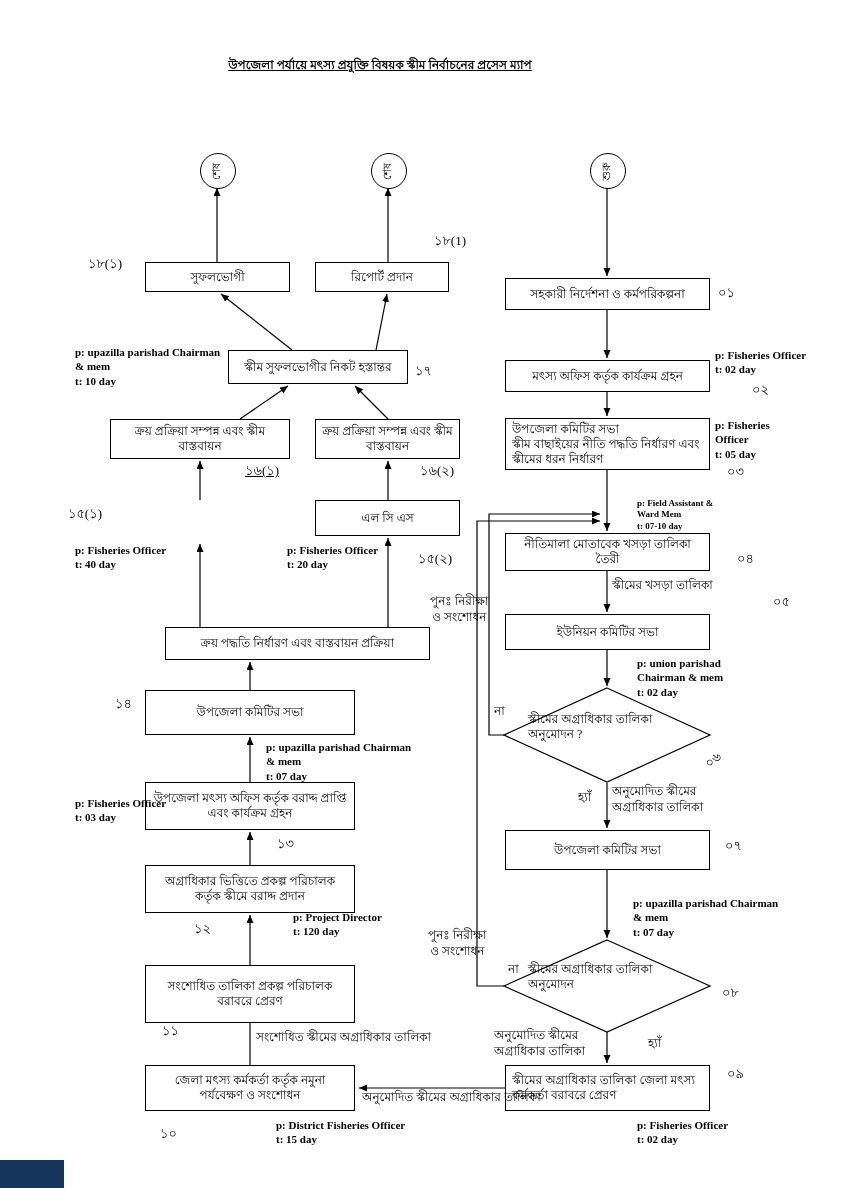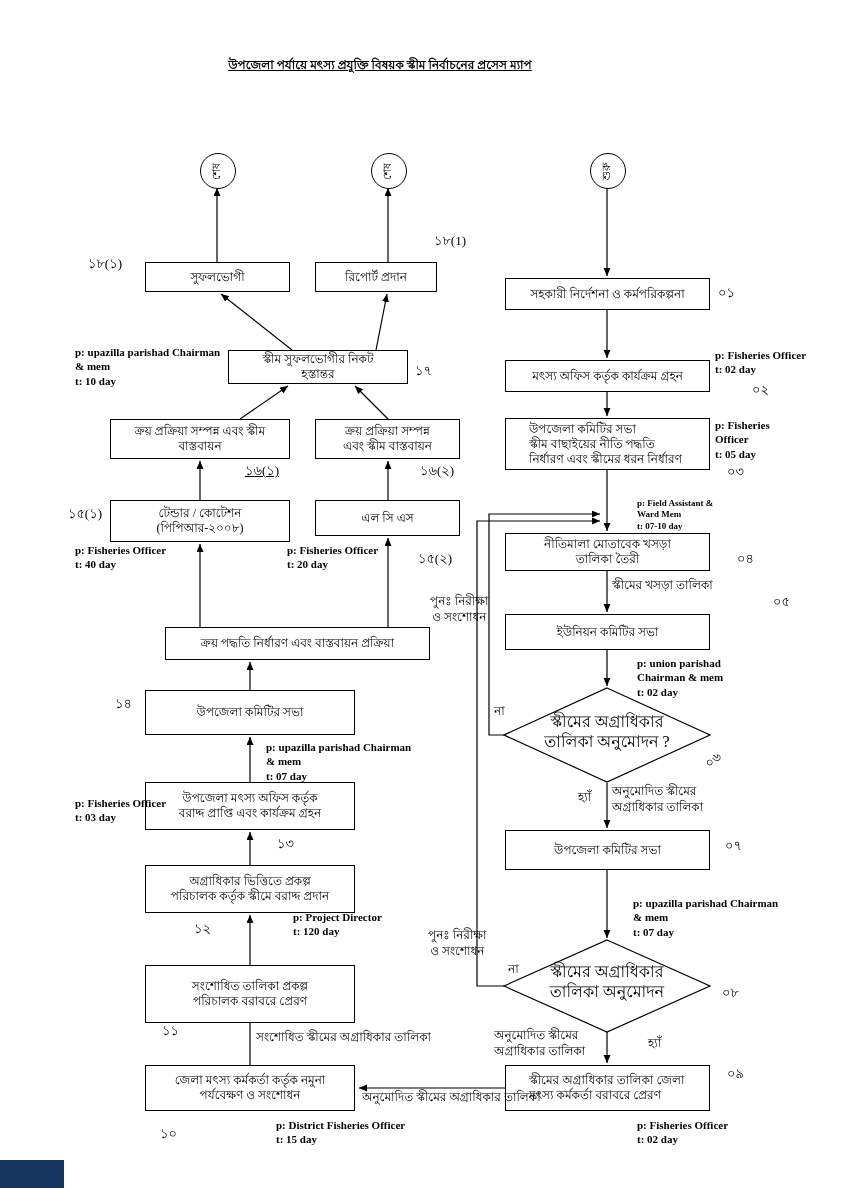--- a/index.html
+++ b/index.html
@@ -4,26 +4,26 @@
 <style>
   html,body{margin:0;padding:0;background:#e8e8e8;}
   #page{position:relative;width:846px;height:1188px;background:#ffffff;margin:0 auto;
         font-family:"Liberation Serif",serif;color:#000;overflow:hidden;}
   #lines{position:absolute;left:0;top:0;width:846px;height:1188px;z-index:1;}
   .title{position:absolute;left:0;top:56px;width:760px;text-align:center;
          font-size:12px;font-weight:bold;z-index:3;}
   .title span{text-decoration:underline;}
   .box{position:absolute;border:1.2px solid #000;background:#fff;z-index:2;
        display:flex;align-items:center;justify-content:center;text-align:center;
-       font-size:12px;line-height:1.25;padding:2px 23px;box-sizing:border-box;}
+       font-size:12px;line-height:1.25;padding:2px 6px;box-sizing:border-box;}
   .box.leftalign{justify-content:flex-start;text-align:left;white-space:pre-line;}
   .circle{position:absolute;width:34px;height:34px;border:1.2px solid #000;border-radius:50%;
           background:#fff;z-index:2;display:flex;align-items:center;justify-content:center;font-size:11px;}
   .circle span{display:block;transform:rotate(-90deg);white-space:nowrap;}
-  .dlabel{position:absolute;z-index:2;text-align:center;font-size:16px;line-height:1.25;}
+  .dlabel{position:absolute;z-index:2;font-size:12px;line-height:1.25;}
   .num{position:absolute;z-index:3;font-size:13px;}
   .ann{position:absolute;z-index:3;font-size:11px;font-weight:bold;line-height:1.3;white-space:pre-line;}
   .ann.small{font-size:9px;line-height:1.25;}
   .elabel{position:absolute;z-index:3;font-size:12px;line-height:1.3;white-space:pre-line;}
   .footer-block{position:absolute;left:0;top:1160px;width:64px;height:28px;background:#17365d;z-index:3;}
 </style>
 </head>
 <body>
 
 <div id="page">
@@ -77,25 +77,24 @@
     <span>শেষ</span>
   </div>
   <div class="circle" style="left:371px;top:153px;">
     <span>শেষ</span>
   </div>
   <div class="circle" style="left:590px;top:153px;">
     <span>শুরু</span>
   </div>
 
   <div class="box" style="left:145px;top:262px;width:145px;height:30px;">সুফলভোগী</div>
-  <div class="box" style="left:315px;top:262px;width:122px;height:30px;">রিপোর্ট প্রদান</div>
+  <div class="box" style="left:315px;top:262px;width:134px;height:30px;">রিপোর্ট প্রদান</div>
   <div class="box" style="left:228px;top:350px;width:180px;height:34px;">স্কীম সুফলভোগীর নিকট হস্তান্তর</div>
   <div class="box" style="left:110px;top:419px;width:180px;height:40px;">ক্রয় প্রক্রিয়া সম্পন্ন এবং স্কীম বাস্তবায়ন</div>
   <div class="box" style="left:315px;top:419px;width:145px;height:40px;">ক্রয় প্রক্রিয়া সম্পন্ন এবং স্কীম বাস্তবায়ন</div>
-  <div class="box" style="left:110px;top:500px;width:180px;height:42px;">টেন্ডার / কোটেশন (পিপিআর-২০০৮)</div>
   <div class="box" style="left:165px;top:627px;width:265px;height:33px;">ক্রয় পদ্ধতি নির্ধারণ এবং বাস্তবায়ন প্রক্রিয়া</div>
   <div class="box" style="left:315px;top:500px;width:145px;height:36px;">এল সি এস</div>
   <div class="box" style="left:145px;top:690px;width:210px;height:45px;">উপজেলা কমিটির সভা</div>
   <div class="box" style="left:145px;top:782px;width:210px;height:48px;">উপজেলা মৎস্য অফিস কর্তৃক বরাদ্দ প্রাপ্তি এবং কার্যক্রম গ্রহন</div>
   <div class="box" style="left:145px;top:865px;width:210px;height:48px;">অগ্রাধিকার ভিত্তিতে প্রকল্প পরিচালক কর্তৃক স্কীমে বরাদ্দ প্রদান</div>
   <div class="box" style="left:145px;top:965px;width:210px;height:58px;">সংশোধিত তালিকা প্রকল্প পরিচালক বরাবরে প্রেরণ</div>
   <div class="box" style="left:145px;top:1065px;width:210px;height:46px;">জেলা মৎস্য কর্মকর্তা কর্তৃক নমুনা পর্যবেক্ষণ ও সংশোধন</div>
 
   <div class="box" style="left:505px;top:278px;width:205px;height:32px;">সহকারী নির্দেশনা ও কর্মপরিকল্পনা</div>
   <div class="box" style="left:505px;top:360px;width:205px;height:32px;">মৎস্য অফিস কর্তৃক কার্যক্রম গ্রহন</div>

